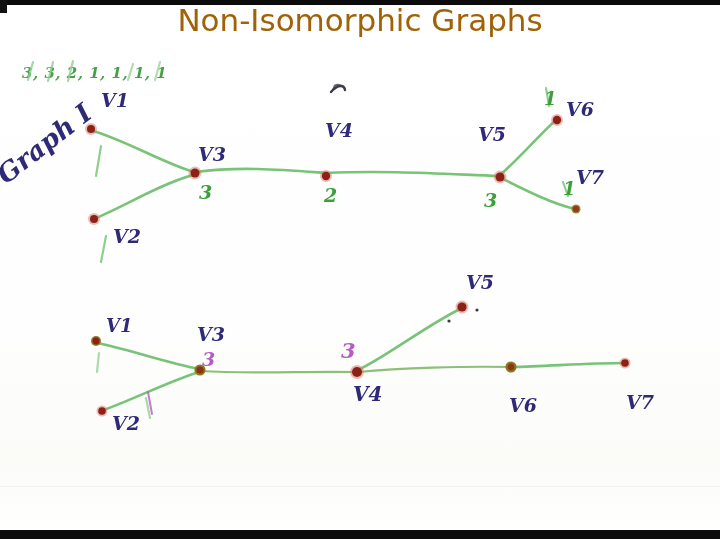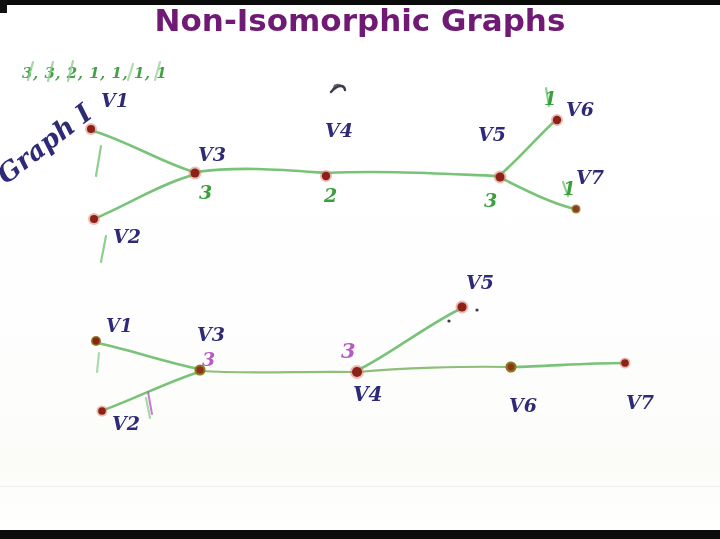--- a/index.html
+++ b/index.html
@@ -46,23 +46,23 @@
     width: 720px; height: 9px;
     background: #0c0c0c;
   }
   .title {
     position: absolute;
     left: 0; top: 2px;
     width: 720px;
     text-align: center;
     font-size: 31px;
     letter-spacing: 0px;
-    color: #701a75;
+    color: #a16207;
     font-family: "DejaVu Sans", sans-serif;
-    font-weight: 700;
+    font-weight: 400;
     white-space: nowrap;
   }
   svg.board {
     position: absolute;
     left: 0; top: 0;
     width: 720px;
     height: 539px;
   }
   .hw-blue {
     font-family: "DejaVu Serif", serif;

